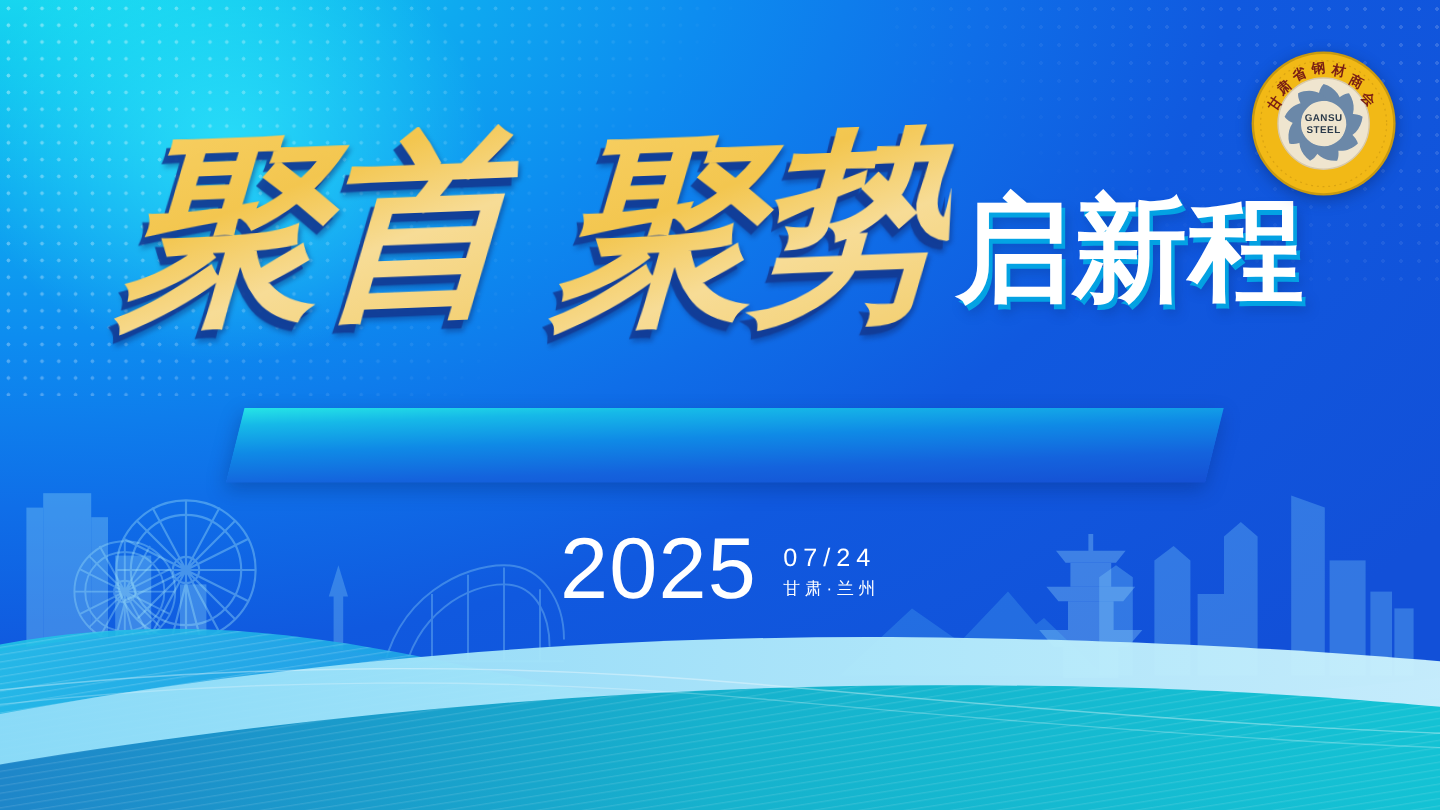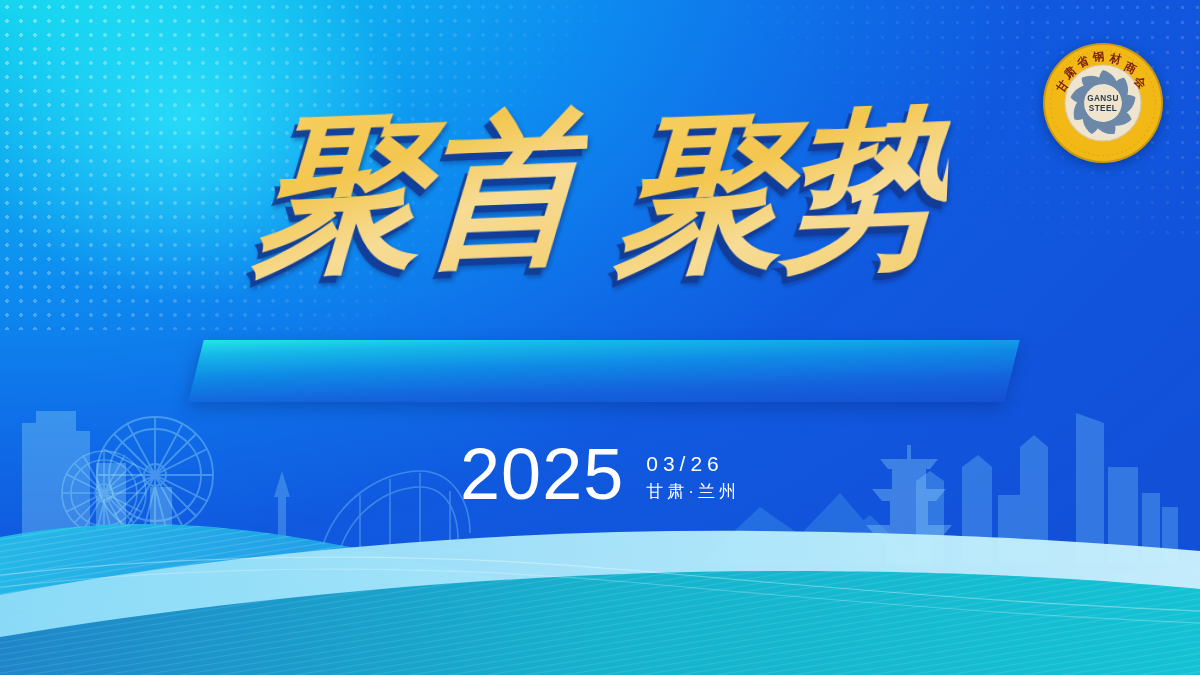--- a/index.html
+++ b/index.html
@@ -118,21 +118,21 @@
   .datecol{
     display:flex;flex-direction:column;justify-content:center;gap:4px;
     padding-top:6px;
   }
   .md{
     font-family:"Liberation Sans","DejaVu Sans",sans-serif;
     font-size:21px;font-weight:400;color:#ffffff;letter-spacing:5px;
   }
   .place{
     font-family:"Liberation Sans","DejaVu Sans",sans-serif;
-    font-size:17px;font-weight:500;color:#ffffff;letter-spacing:4px;
+    font-size:14px;font-weight:500;color:#ffffff;letter-spacing:4px;
   }
 
   
   .logo{
     position:absolute;left:1041px;top:41px;width:124px;height:124px;
   }
   .logo svg{display:block;width:124px;height:124px;
     filter:drop-shadow(0 3px 6px rgba(4,30,90,.45));}
 </style>
 </head>
@@ -242,29 +242,30 @@
       <path d="M0 200 C200 178 420 176 640 196 C860 216 1040 230 1200 236" stroke="rgba(255,255,255,.35)" stroke-width="1.2" fill="none"></path>
       <path d="M0 212 C200 190 420 188 640 208 C860 228 1040 242 1200 248" stroke="rgba(255,255,255,.25)" stroke-width="1.2" fill="none"></path>
     </svg>
   </div>
 
   <div class="headline">
     <div class="hl-row">
       <span class="brush">聚首</span>
       <span class="gap"></span>
       <span class="brush">聚势</span>
+      <span class="solid">启新程</span>
     </div>
   </div>
 
   <div class="band"></div>
 
   <div class="dateblock">
     <div class="year">2025</div>
     <div class="datecol">
-      <div class="md">03/26</div>
+      <div class="md">07/24</div>
       <div class="place">甘肃·兰州</div>
     </div>
   </div>
 
   <div class="logo">
     <svg viewBox="0 0 124 124" xmlns="http://www.w3.org/2000/svg">
       <defs>
         <path id="ringpath" d="M 62 62 m -41 0 a 41 41 0 1 1 82 0" fill="none"></path>
       </defs>
       <circle cx="62" cy="62" r="60" fill="#c99a10"></circle>

